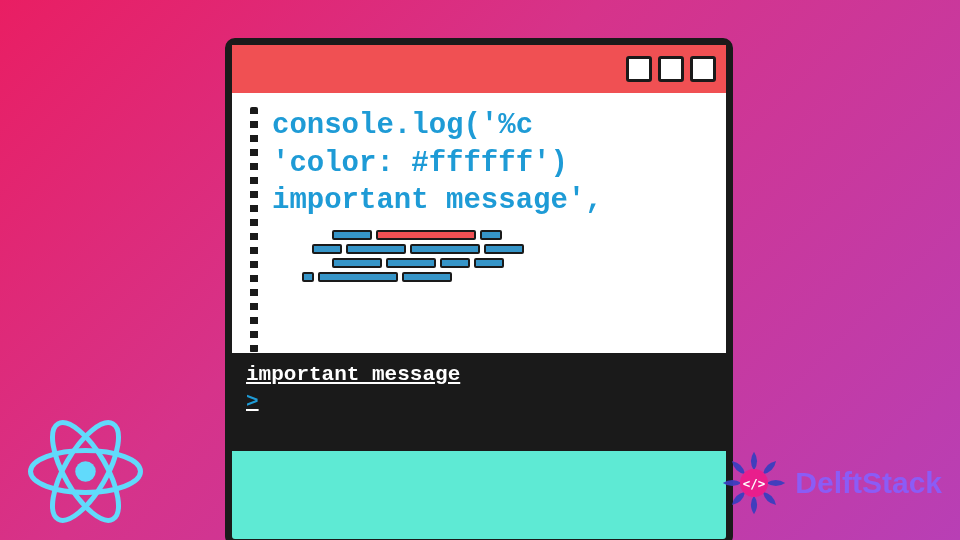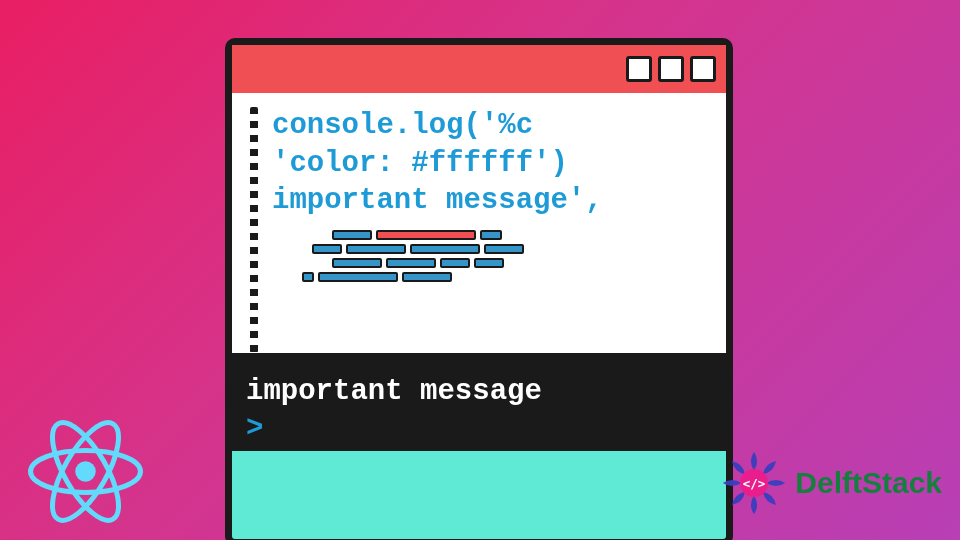--- a/index.html
+++ b/index.html
@@ -68,44 +68,45 @@
 .brick {
   height: 10px;
   background: #3695c8;
   border: 2px solid #1a1a1a;
   border-radius: 2px;
 }
 .brick.red { background: #f05053; }
 .console {
   background: #1a1a1a;
   height: 98px;
-  padding: 22px 14px;
+  padding: 10px 14px;
   color: #fff;
-  font-size: 29px;
+  font-size: 21px;
   font-weight: bold;
+  text-decoration: underline;
 }
 .prompt {
   color: #1e9bd6;
   margin-top: 4px;
 }
 .react-logo {
   position: absolute;
   left: 28px;
   bottom: 16px;
 }
 .delft-logo {
   position: absolute;
   right: 18px;
   bottom: 18px;
   display: flex;
   align-items: center;
   gap: 2px;
 }
 .delft-text {
-  color: #15803d;
+  color: #8b5cf6;
   font-family: Arial, sans-serif;
   font-size: 30px;
   font-weight: 600;
 }
 </style>
 </head>
 <body>
 
 <div class="window">
   <div class="titlebar">

